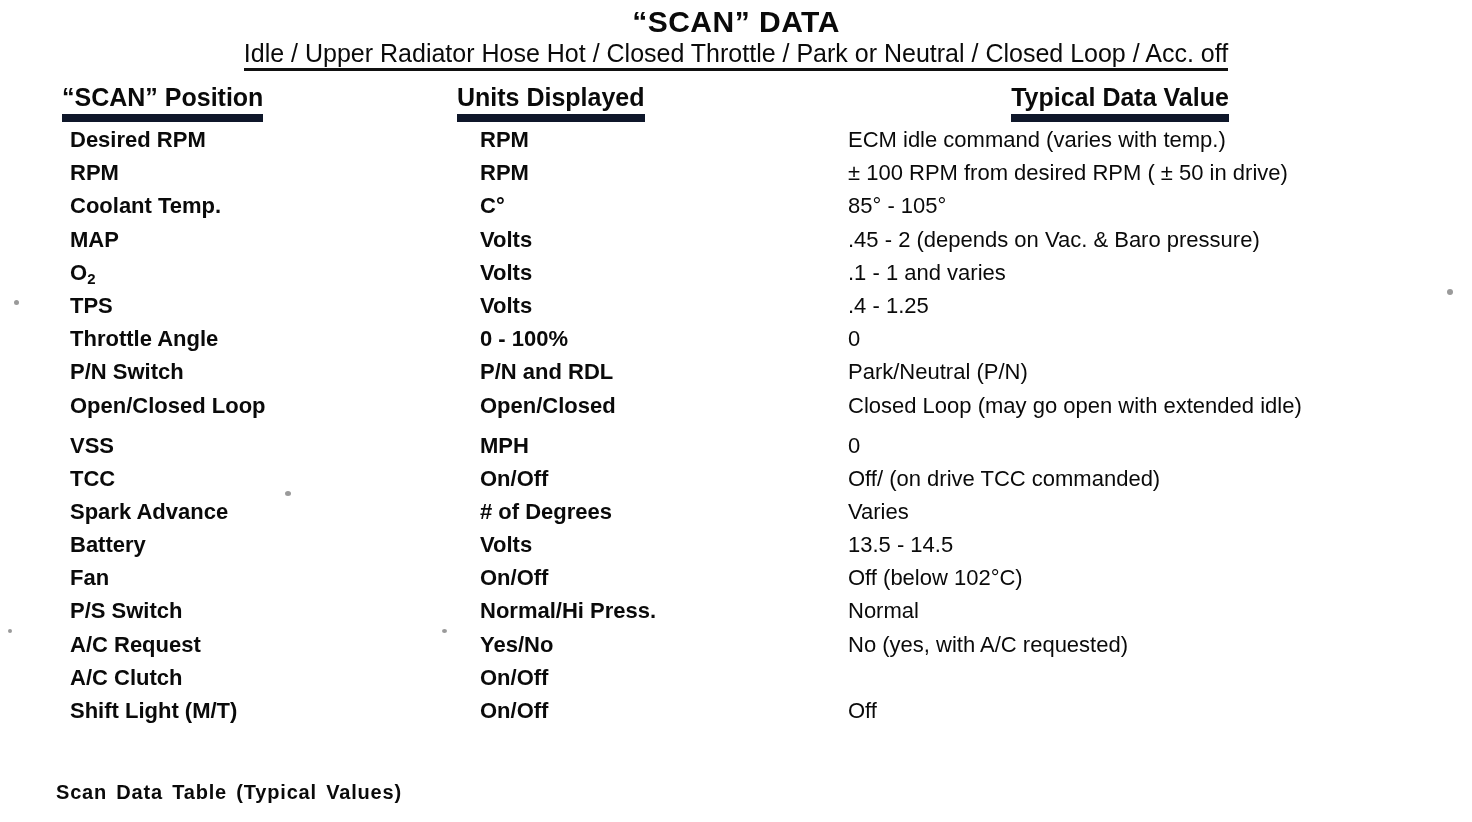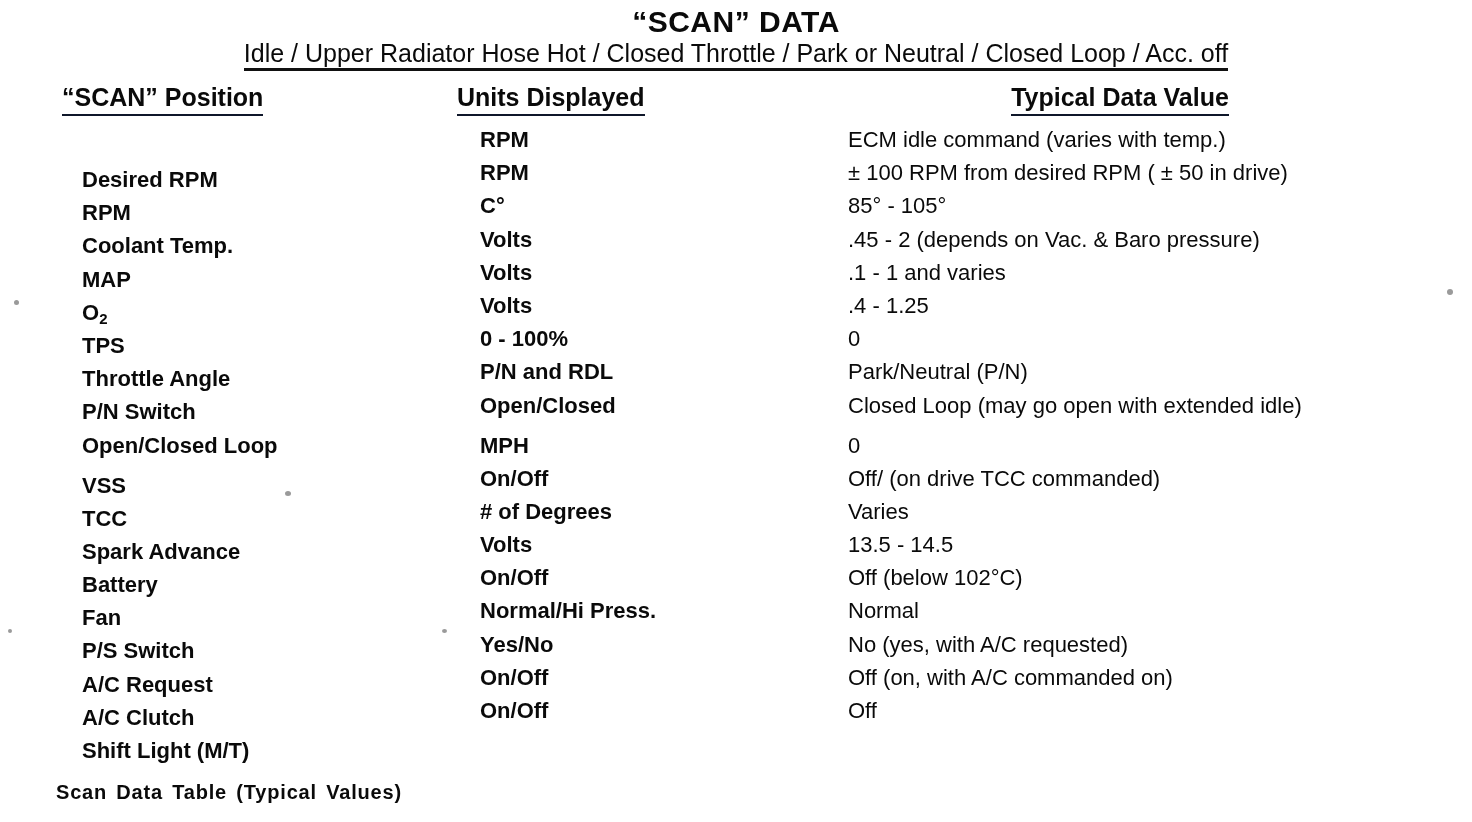--- a/index.html
+++ b/index.html
@@ -56,21 +56,21 @@
     height: 38px;
     margin-top: 10px;
   }
   .col-headers .ch {
     position: absolute;
     font-size: 25px;
     font-weight: bold;
     white-space: nowrap;
   }
   .col-headers .ch span.u {
-    border-bottom: 2px solid #0f172a;
+    border-bottom: 8px solid #0f172a;
     padding-bottom: 2px;
     display: inline-block;
   }
   .ch-pos   { left: 52px;  }
   .ch-units { left: 447px; }
   .ch-value { left: 780px; width: 660px; text-align: center; }
   .ch-value span.u { }
 
   
   .rows {
@@ -78,23 +78,22 @@
   }
   .row {
     position: relative;
     height: 33.2px;
     font-size: 22px;
     font-weight: bold;
     white-space: nowrap;
   }
   .row .c-pos {
     position: absolute;
-    left: 72px;
+    left: 60px;
     top: 0;
-    margin-top: 40px;
   }
   .row .c-units {
     position: absolute;
     left: 470px;
     top: 0;
     font-weight: bold;
   }
   .row .c-value {
     position: absolute;
     left: 838px;
@@ -238,21 +237,20 @@
 
     <div class="row">
       <span class="c-pos">A/C Request</span>
       <span class="c-units">Yes/No</span>
       <span class="c-value">No (yes, with A/C requested)</span>
     </div>
 
     <div class="row">
       <span class="c-pos">A/C Clutch</span>
       <span class="c-units">On/Off</span>
-      <span class="c-value">Off (on, with A/C commanded on)</span>
     </div>
 
     <div class="row">
       <span class="c-pos">Shift Light (M/T)</span>
       <span class="c-units">On/Off</span>
       <span class="c-value">Off</span>
     </div>
 
   </div>
 

